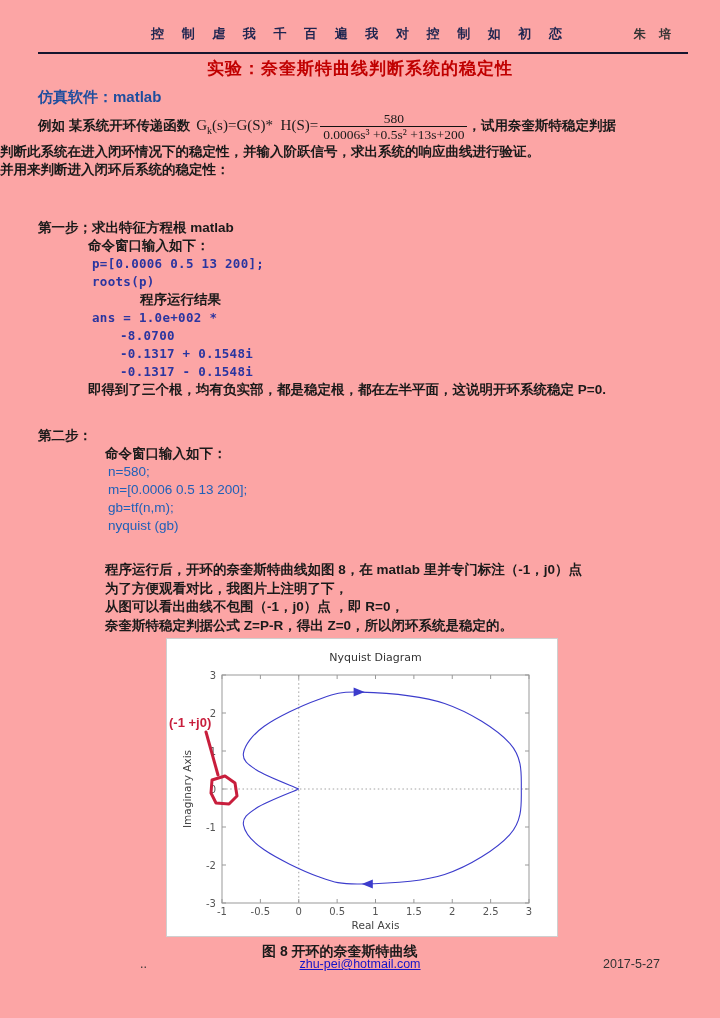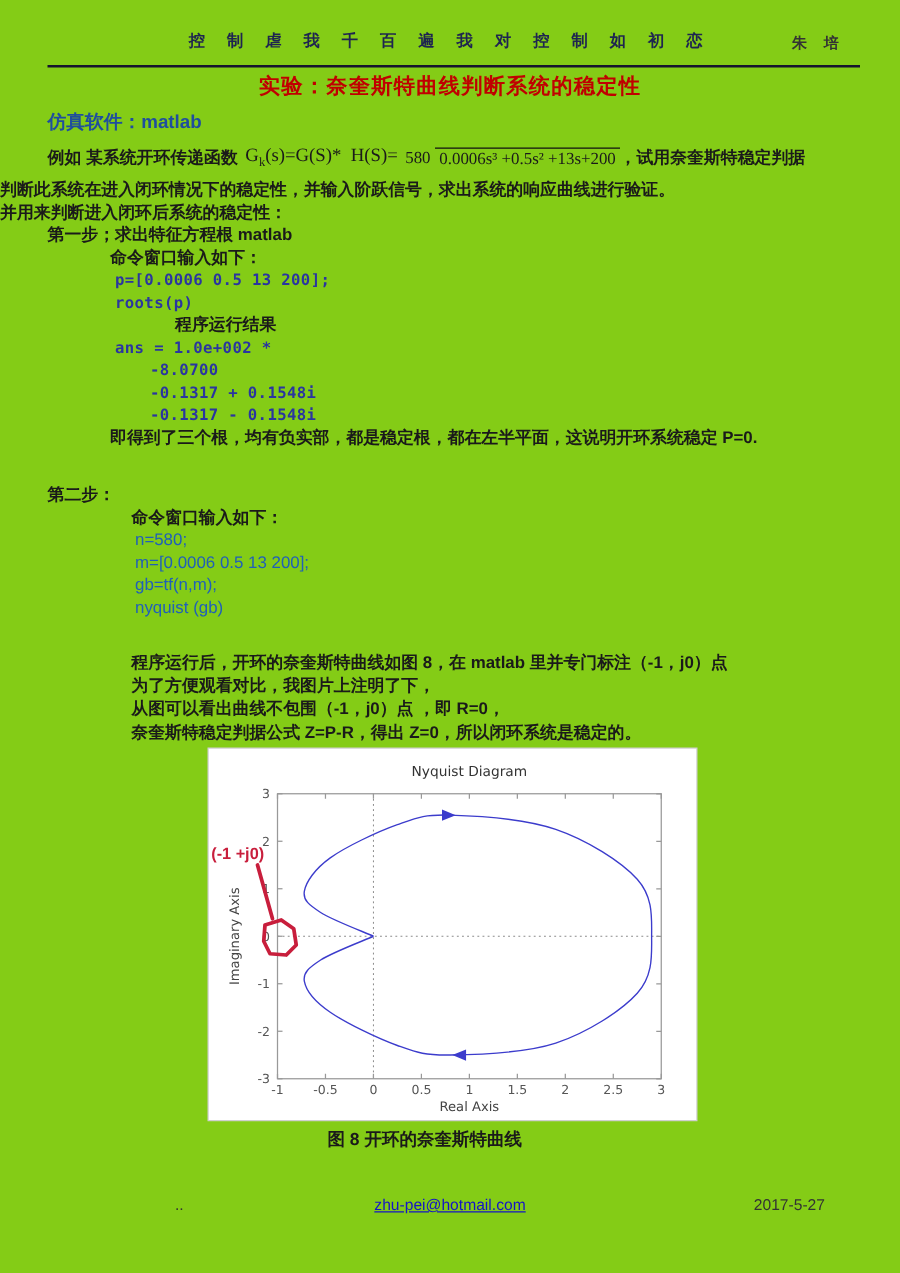--- a/index.html
+++ b/index.html
@@ -1,32 +1,32 @@
 <!DOCTYPE html>
 <html><head>
 <meta charset="utf-8">
 <style>
   html,body{margin:0;padding:0;}
-  .page{position:relative;width:720px;height:1018px;background:#84cc16;overflow:hidden;
+  .page{position:relative;width:720px;height:1018px;background:#fca5a5;overflow:hidden;
         font-family:"Liberation Sans",sans-serif;color:#1a1a1a;}
   .hdr{position:relative;padding-top:24px;text-align:center;height:18px;}
   .motto{font-size:13px;font-weight:700;color:#1e2550;letter-spacing:7px;}
   .author{position:absolute;right:44px;top:26px;font-size:12px;color:#333;letter-spacing:5px;font-weight:700;}
   .rule{margin:10px 32px 0 38px;border-top:2.5px solid #15152e;height:0;}
   .title{margin-top:3px;text-align:center;font-size:17px;font-weight:700;color:#c00000;letter-spacing:1px;}
   .software{margin:8px 0 0 38px;font-size:15px;font-weight:700;color:#1f4e9e;}
   .formula-line{margin:2px 0 0 38px;display:flex;align-items:center;font-size:13.5px;font-weight:700;height:34px;}
   .math{font-family:"Liberation Serif",serif;font-weight:400;font-size:15px;margin:0 2px 0 6px;white-space:pre;}
   .math sub{font-size:10px;}
-  .frac{display:inline-flex;flex-direction:row;text-align:center;
+  .frac{display:inline-flex;flex-direction:column;text-align:center;
         font-family:"Liberation Serif",serif;font-weight:400;font-size:13.5px;line-height:15px;}
   .frac .num{padding:0 4px;}
   .frac .den{border-top:1.5px solid #111;padding:0 3px;}
   .bline{font-size:13.5px;font-weight:700;line-height:18px;}
-  .steprow{display:flex;margin-left:38px;font-size:13.5px;font-weight:700;line-height:18px;}
+  .steprow{display:flex;margin-left:38px;font-size:13.5px;font-weight:700;line-height:18px;margin-top:40px;}
   .steprow .lbl{flex:0 0 auto;}
   .s1-prompt{margin-left:88px;font-size:13.5px;font-weight:700;line-height:18px;}
   .code1{margin-left:92px;font-family:"DejaVu Sans Mono",monospace;font-size:12.5px;
          color:#2a35a0;line-height:18px;letter-spacing:0.3px;font-weight:700;}
   .res-hd{margin-left:140px;font-size:13.5px;font-weight:700;line-height:18px;}
   .indent2{margin-left:120px;}
   .concl{margin-left:88px;font-size:13.5px;font-weight:700;line-height:18px;}
   .step2{margin-top:28px;}
   .s2-gap{width:16px;}
   .s2-prompt{margin-left:105px;font-size:13.5px;font-weight:700;line-height:18px;}

